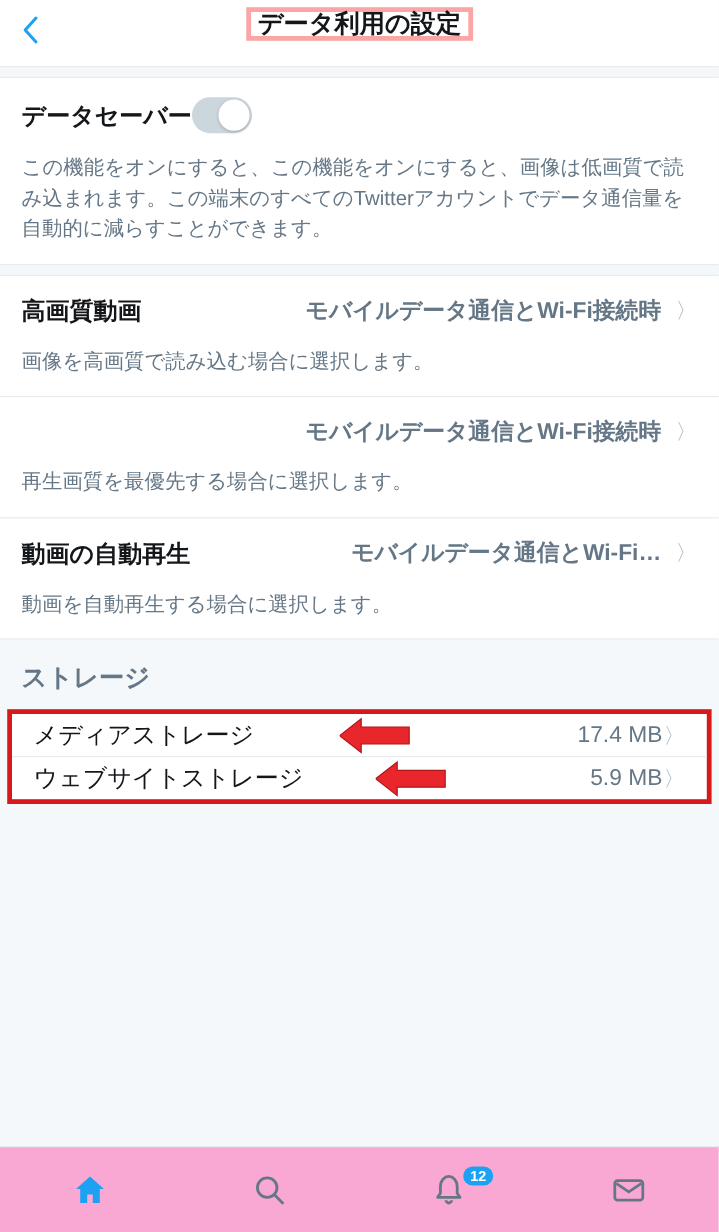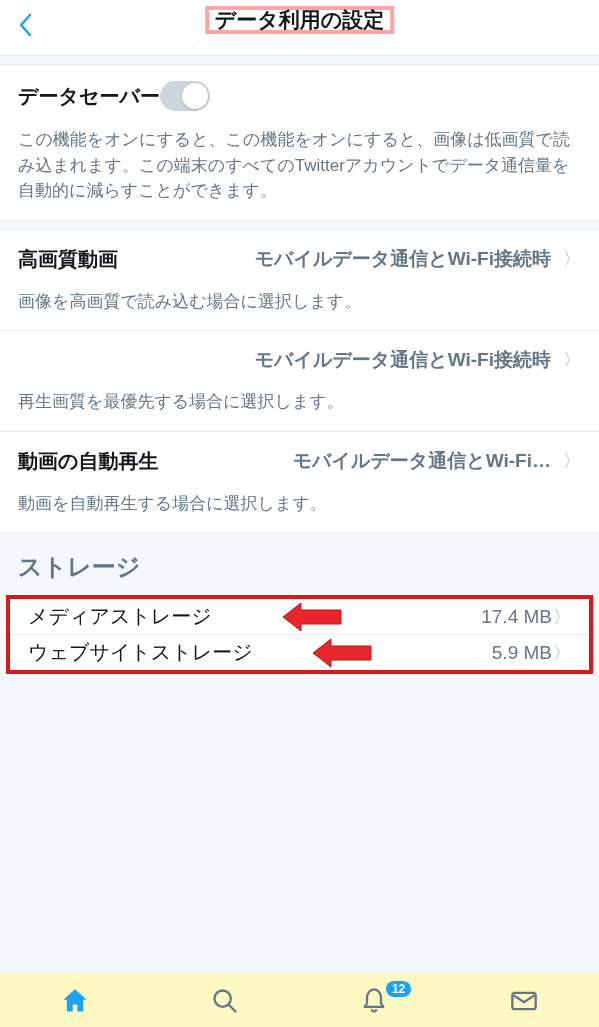--- a/index.html
+++ b/index.html
@@ -16,34 +16,34 @@
     .row { padding: 16px 18px; display: flex; align-items: center; }
     .row-label { font-size: 20px; font-weight: bold; color: #14171a; flex-shrink: 0; }
     .row-value { font-size: 19px; color: #657786; flex: 1; text-align: right; margin: 0 12px; white-space: nowrap; overflow: hidden; text-overflow: ellipsis; font-weight: bold; }
     .chevron { color: #aab8c2; font-size: 18px; }
     .description { padding: 0 18px 16px; font-size: 17px; color: #657786; line-height: 1.5; }
     .subsection-border { border-top: 1px solid #e6ecf0; }
     
     .toggle { width: 50px; height: 30px; background: #ccd6dd; border-radius: 15px; position: relative; cursor: pointer; }
     .toggle-knob { width: 26px; height: 26px; background: #fff; border-radius: 50%; position: absolute; top: 2px; right: 2px; box-shadow: 0 1px 3px rgba(0,0,0,0.2); }
     
-    .section-header { padding: 18px 18px 12px; font-size: 24px; font-weight: bold; color: #657786; }
+    .section-header { padding: 18px 18px 12px; font-size: 21px; font-weight: bold; color: #657786; }
     
     .storage-row { padding: 4px 18px; display: flex; align-items: center; justify-content: space-between; position: relative; }
     .storage-label { font-size: 20px; color: #14171a; }
     .storage-value { font-size: 19px; color: #657786; margin-right: 1px; }
     .storage-right { display: flex; align-items: center; }
     
     .storage-highlight { border: 4px solid #d7191c; margin: 3px 6px; }
     
     .red-arrow { position: absolute; width: 60px; height: 32px; left: 273px; top: 50%; transform: translateY(-50%); }
     .red-arrow svg { width: 100%; height: 100%; }
     .red-arrow-2 { left: 303px; }
     
-    .tabbar { position: absolute; bottom: 0; left: 0; right: 0; height: 54px; background: #fef9c3; border-top: 1px solid #e6ecf0; display: flex; align-items: center; justify-content: space-around; }
+    .tabbar { position: absolute; bottom: 0; left: 0; right: 0; height: 72px; background: #f9a8d4; border-top: 1px solid #e6ecf0; display: flex; align-items: center; justify-content: space-around; }
     .tab-item { flex: 1; display: flex; justify-content: center; align-items: center; cursor: pointer; position: relative; }
     .tab-icon { width: 28px; height: 28px; }
     .badge { position: absolute; top: -6px; right: 38px; background: #1da1f2; color: #fff; font-size: 12px; font-weight: bold; border-radius: 10px; padding: 1px 6px; min-width: 18px; text-align: center; }
   </style>
 </head>
 <body>
 
 <div class="header">
   <div class="back-btn">
     <svg width="16" height="24" viewBox="0 0 16 24">

